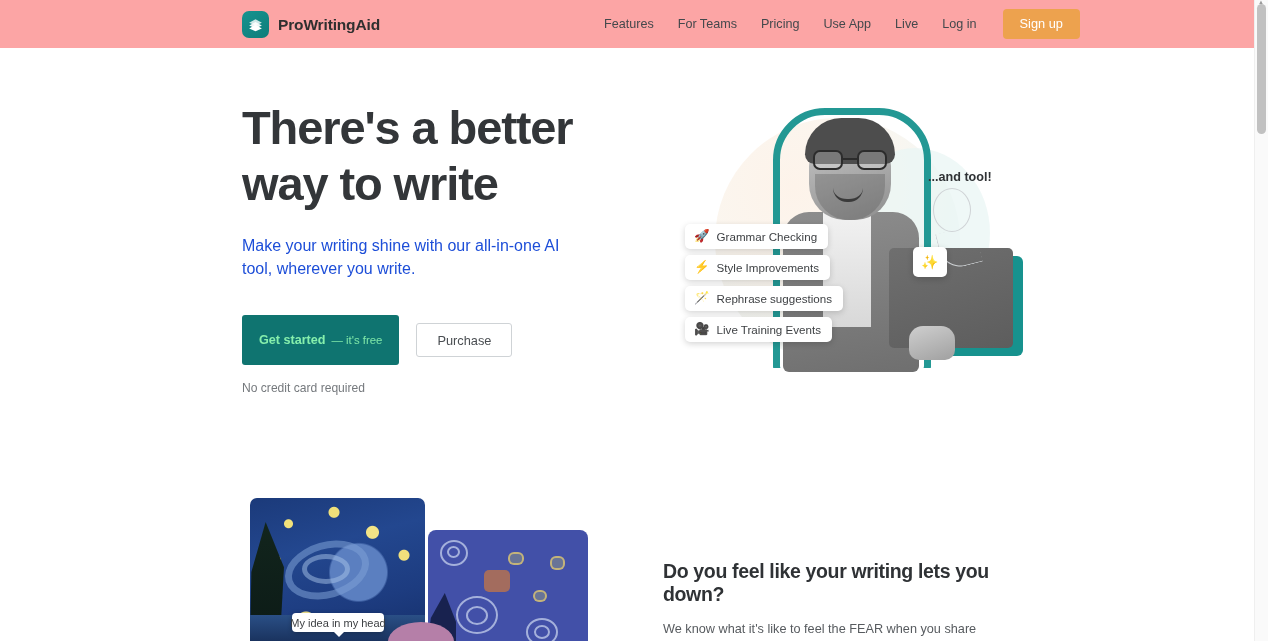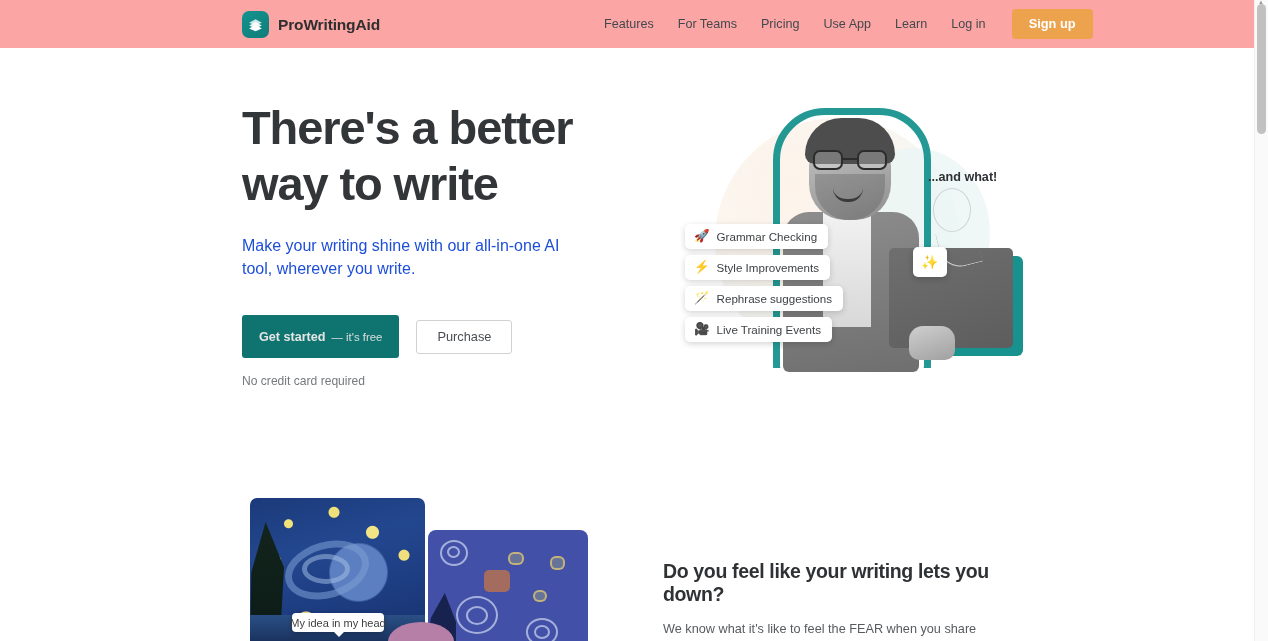--- a/index.html
+++ b/index.html
@@ -27,39 +27,39 @@
   .brand-name { font-size:15.5px; font-weight:bold; color:#2f2f2f; letter-spacing:-0.15px; }
 
   .nav { position:absolute; left:604px; top:0; height:48px; display:flex; align-items:center; gap:0; }
   .nav a {
     font-size:12.6px; color:#44484c; text-decoration:none;
     padding:0 12px; line-height:48px; white-space:nowrap;
   }
   .nav a:first-child { padding-left:0; }
   .btn-signup {
     margin-left:14px; background:#eda24e; color:#ffffff;
-    font-size:12.8px; font-weight:bold;
+    font-size:12.8px; font-weight:normal;
     padding:9px 17px; border-radius:4px; border:none;
     line-height:1; white-space:nowrap; cursor:pointer;
   }
 
   
   .hero-copy { position:absolute; left:242px; top:100px; width:400px; }
   .hero-title {
     font-size:47px; line-height:56px; font-weight:bold;
     color:#333639; letter-spacing:-1.1px;
   }
   .hero-sub {
     margin-top:22px; font-size:16px; line-height:23px;
     color:#1d4ed8; width:330px;
   }
   .hero-actions { margin-top:35px; display:flex; align-items:center; gap:17px; }
   .btn-primary {
-    background:#0f7470; color:#e5e5e5; border:none;
-    height:43px; padding:0 17px; border-radius:3px;
+    background:#0f7470; color:#86efac; border:none;
+    height:50px; padding:0 17px; border-radius:3px;
     font-size:12.6px; display:inline-flex; align-items:center; gap:6px;
     cursor:pointer; white-space:nowrap;
   }
   .btn-primary .lead { font-weight:bold; }
   .btn-primary .tail { font-weight:normal; font-size:11.4px; opacity:.93; }
   .btn-secondary {
     background:#ffffff; color:#4a4e52; border:1px solid #cfd3d6;
     height:34px; padding:0 20px; border-radius:3px;
     font-size:12.8px; cursor:pointer; white-space:nowrap;
   }
@@ -279,21 +279,21 @@
         </svg>
       </div>
       <span class="brand-name">ProWritingAid</span>
     </div>
 
     <nav class="nav">
       <a href="#">Features</a>
       <a href="#">For Teams</a>
       <a href="#">Pricing</a>
       <a href="#">Use App</a>
-      <a href="#">Learn</a>
+      <a href="#">Live</a>
       <a href="#">Log in</a>
       <button class="btn-signup">Sign up</button>
     </nav>
   </div>
 
   <div class="hero-copy">
     <h1 class="hero-title">
       <span>There's a better</span><br>
       <span>way to write</span>
     </h1>
@@ -345,21 +345,21 @@
       <div class="pill">
         <span class="emo">🪄</span>
         <span>Rephrase suggestions</span>
       </div>
       <div class="pill">
         <span class="emo">🎥</span>
         <span>Live Training Events</span>
       </div>
     </div>
 
-    <div class="andmore">...and what!</div>
+    <div class="andmore">...and tool!</div>
     <div class="balloon"></div>
     <div class="balloon-string"></div>
     <div class="sparkle-badge">✨</div>
   </div>
 
   <div class="starry">
     <div class="swirl"></div>
     <div class="swirl2"></div>
     <div class="cypress"></div>
     <div class="hill"></div>

